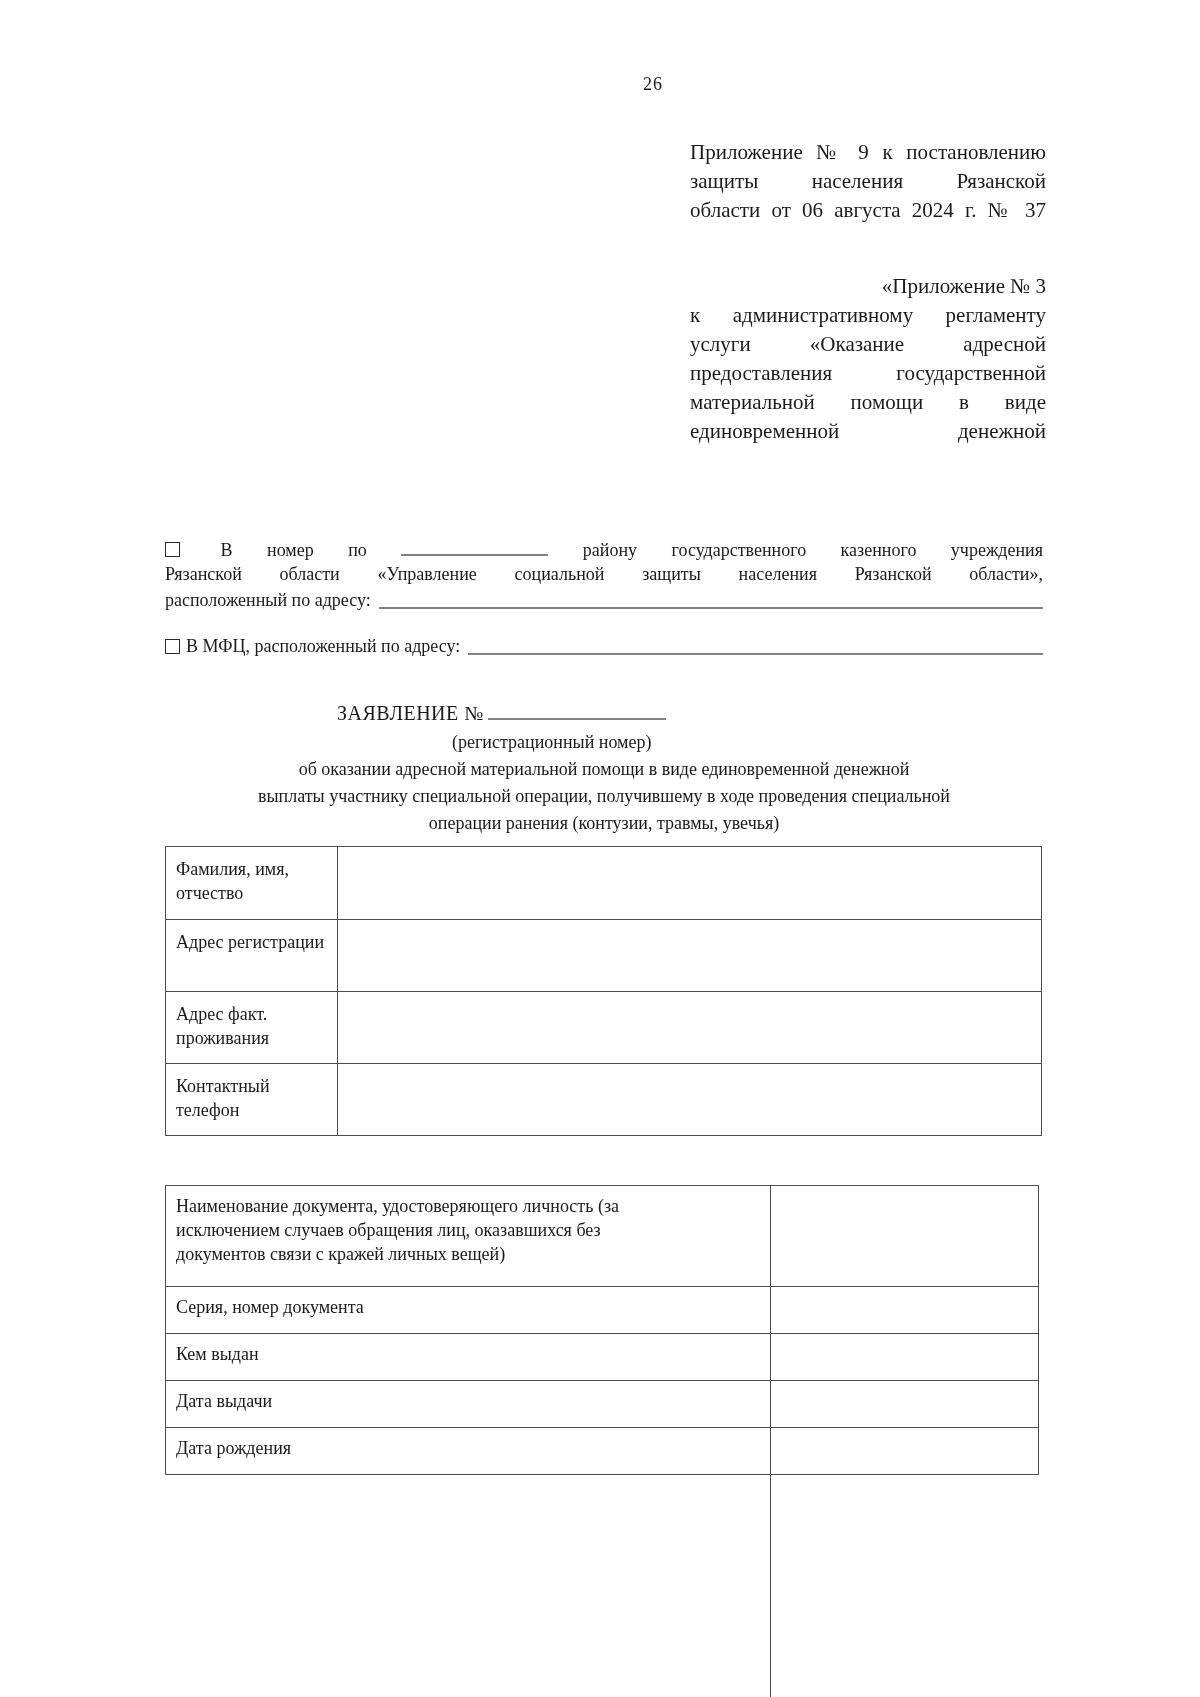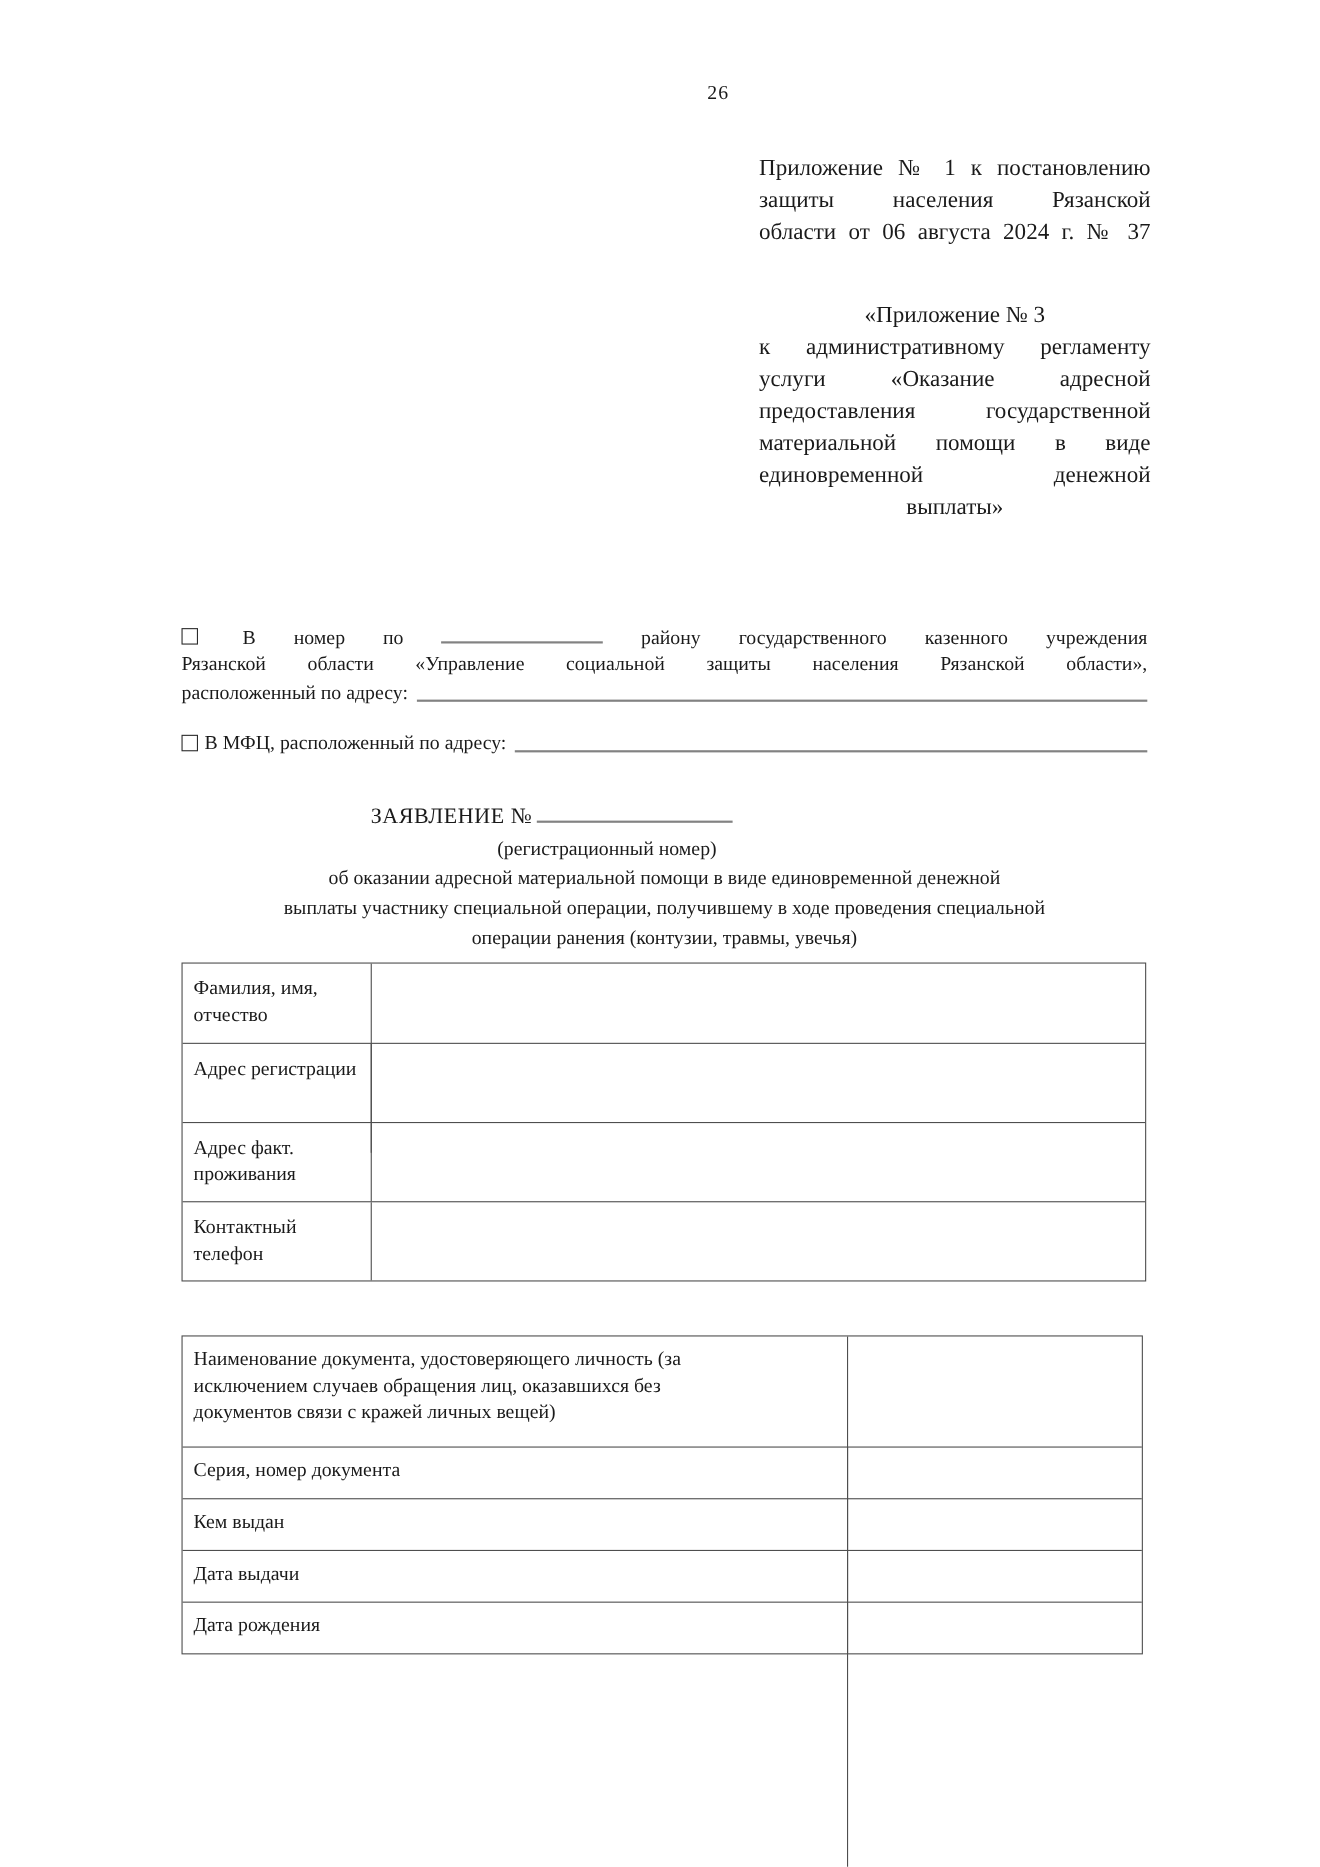--- a/index.html
+++ b/index.html
@@ -25,21 +25,21 @@
   
   .right-block {
     margin-left:525px;
     width:356px;
     font-size:21px;
     line-height:29px;
   }
   .appendix   { margin-top:42px; }
   .regulation { margin-top:47px; }
   .rline.j  { text-align:justify; text-align-last:justify; }
-  .rline.nj { text-align:center;font-family:Liberation Serif, serif; }
+  .rline.nj { text-align:right;font-family:Liberation Serif, serif; }
 
   
   .body-text { font-size:18px; line-height:24px; }
   .otdel { margin-top:92px; }
   .jline { text-align:justify; text-align-last:justify; white-space:nowrap; }
   .jline span { white-space:normal; }
   .flexline { display:flex; align-items:flex-end; height:26px; }
   .flexline .lbl { white-space:nowrap; line-height:24px; }
   .mfc { margin-top:20px; }
 
@@ -92,33 +92,32 @@
   .t2 .lcell .wrap { display:block; max-width:486px; }
 </style>
 </head>
 <body>
 
 <div class="content">
 
   <div class="page-number">26</div>
 
   <div class="right-block appendix">
-    <div class="rline j">Приложение № 1 к постановлению</div>
+    <div class="rline j">Приложение № 9 к постановлению</div>
     <div class="rline j">защиты населения Рязанской</div>
     <div class="rline j">области от 06 августа 2024 г. № 37</div>
   </div>
 
   <div class="right-block regulation">
     <div class="rline nj">«Приложение № 3</div>
     <div class="rline j">к административному регламенту</div>
     <div class="rline j">услуги «Оказание адресной</div>
     <div class="rline j">предоставления государственной</div>
     <div class="rline j">материальной помощи в виде</div>
     <div class="rline j">единовременной денежной</div>
-    <div class="rline nj">выплаты»</div>
   </div>
 
   <div class="body-text otdel">
     <div class="jline">
       <span class="cb"></span>
       <span>В номер по</span>
       <span class="blank w147"></span>
       <span>району государственного казенного учреждения</span>
     </div>
     <div class="jline">Рязанской области «Управление социальной защиты населения Рязанской области»,</div>

